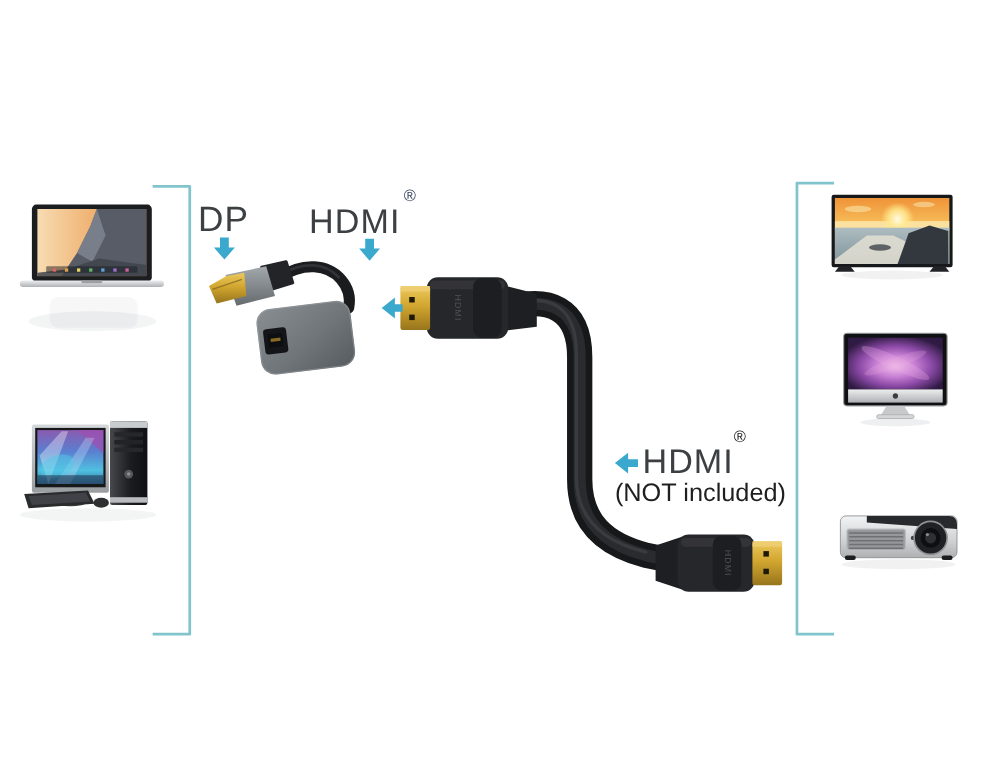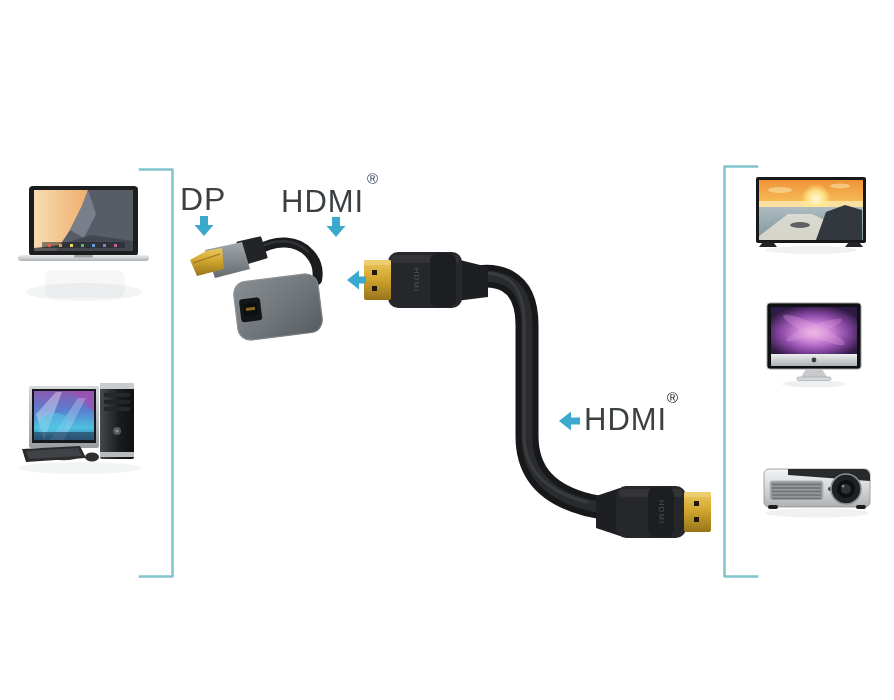--- a/index.html
+++ b/index.html
@@ -249,14 +249,15 @@
   <path class="fill-teal" d="M332,217 h8 v9 h5.5 l-9.5,11 l-9.5,-11 h5.5 Z"></path>
   <path class="fill-teal" d="M347,280 l12,-9.5 v6 h7 v7 h-7 v6 Z"></path>
   <path class="fill-teal" d="M559,421 l12,-9.5 v6 h9 v7 h-9 v6 Z"></path>
 </svg>
 
 <div class="lbl lbl-dp">DP</div>
 <div class="lbl lbl-hdmi-top">HDMI</div>
 <div class="reg reg-top">®</div>
 <div class="lbl lbl-hdmi-mid">HDMI</div>
 <div class="reg reg-mid">®</div>
+<div class="lbl lbl-note">(NOT included)</div>
 
 </div>
 
 </body></html>

